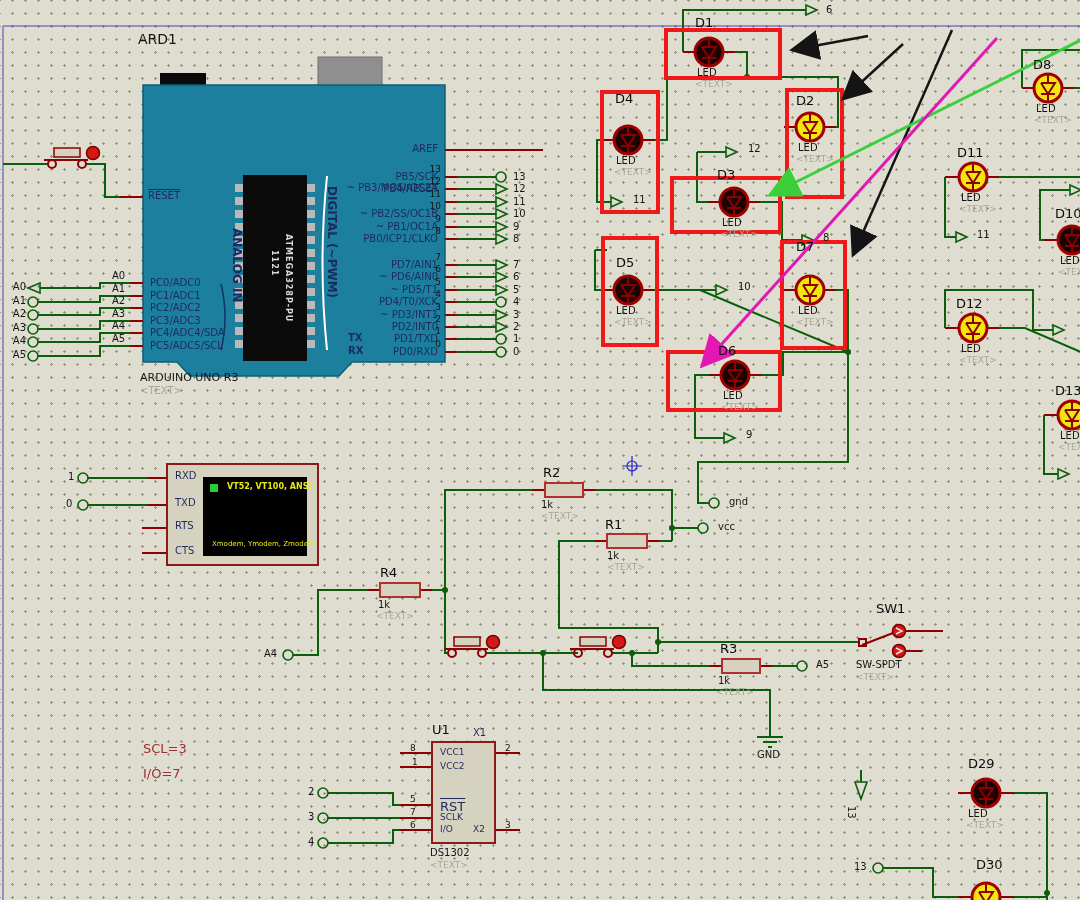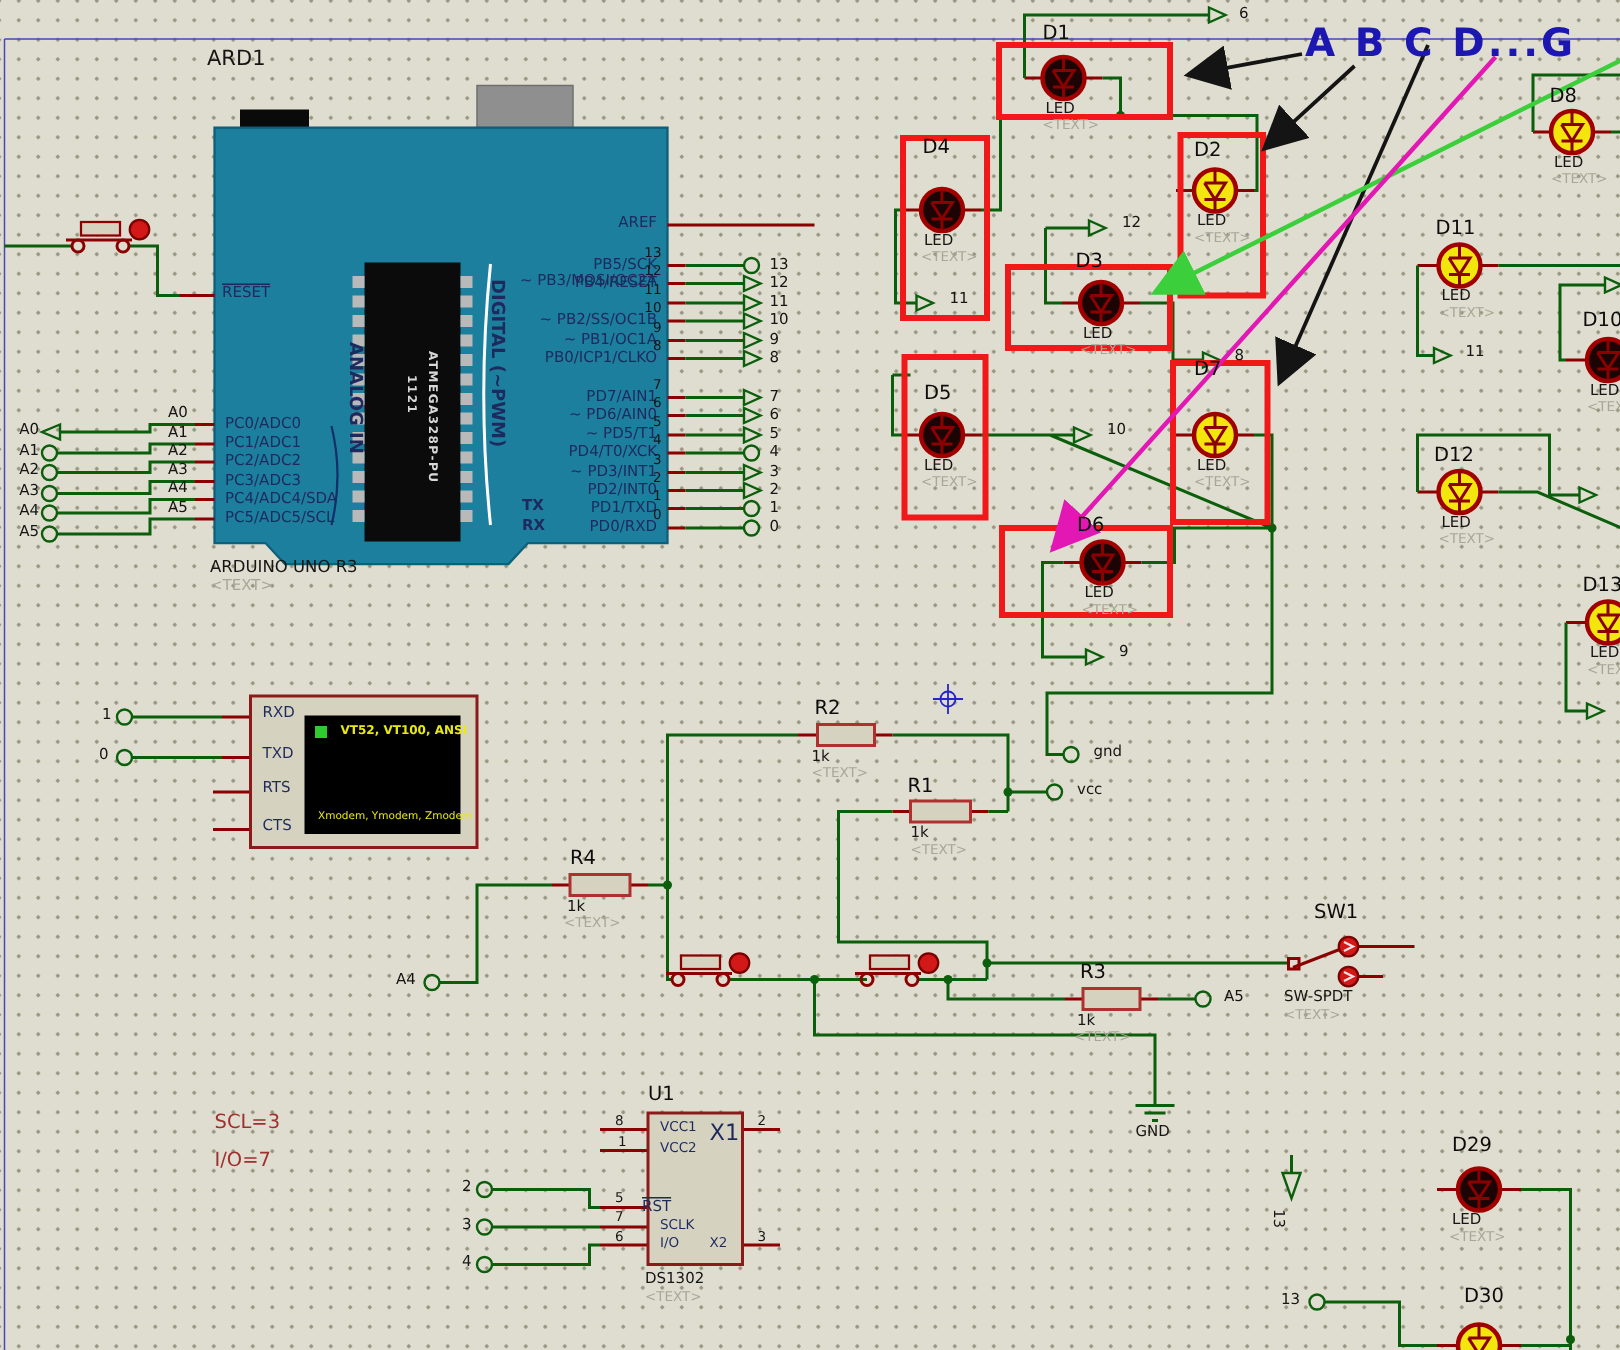--- a/index.html
+++ b/index.html
@@ -420,21 +420,20 @@
 <div class="t s10" style="left:826px;top:5px">6</div>
 <div class="t s10" style="left:748px;top:144px">12</div>
 <div class="t s10" style="left:633px;top:195px">11</div>
 <div class="t s10" style="left:823px;top:233px">8</div>
 <div class="t s10" style="left:738px;top:282px">10</div>
 <div class="t s10" style="left:746px;top:430px">9</div>
 <div class="t s10" style="left:977px;top:230px">11</div>
 <div class="t s10 vt90" style="left:856px;top:806px">13</div>
 <div class="t s10" style="left:854px;top:862px">13</div>
 
-<div class="t note" style="left:870px;top:16px">A  B  C  D...G</div>
 
 <div class="t navy" style="left:175px;top:471px">RXD</div>
 <div class="t navy" style="left:175px;top:498px">TXD</div>
 <div class="t navy" style="left:175px;top:521px">RTS</div>
 <div class="t navy" style="left:175px;top:546px">CTS</div>
 <div class="t yellow" style="left:227px;top:483px;font-size:8px;font-weight:bold">VT52, VT100, ANSI</div>
 <div class="t yellow" style="left:212px;top:541px;font-size:7px">Xmodem, Ymodem, Zmodem</div>
 <div class="t s10" style="left:68px;top:472px">1</div>
 <div class="t s10" style="left:66px;top:499px">0</div>
 
@@ -459,24 +458,24 @@
 <div class="t s10" style="left:856px;top:660px">SW-SPDT</div>
 <div class="t gray" style="left:856px;top:673px">&lt;TEXT&gt;</div>
 <div class="t s10" style="left:264px;top:649px">A4</div>
 <div class="t s10" style="left:816px;top:660px">A5</div>
 
 <div class="t ref" style="left:432px;top:723px">U1</div>
 <div class="t s10" style="left:430px;top:848px">DS1302</div>
 <div class="t gray" style="left:430px;top:861px">&lt;TEXT&gt;</div>
 <div class="t navy" style="left:440px;top:748px;font-size:9px">VCC1</div>
 <div class="t navy" style="left:440px;top:762px;font-size:9px">VCC2</div>
-<div class="t navy ov" style="left:428px;top:800px;font-size:10px">RST</div>
+<div class="t navy ov" style="left:440px;top:800px;font-size:13px">RST</div>
 <div class="t navy" style="left:440px;top:813px;font-size:9px">SCLK</div>
 <div class="t navy" style="left:440px;top:825px;font-size:9px">I/O</div>
-<div class="t navy" style="left:473px;top:748px;font-size:15px">X1</div>
+<div class="t navy" style="left:473px;top:728px;font-size:10px">X1</div>
 <div class="t navy" style="left:473px;top:825px;font-size:9px">X2</div>
 <div class="t s9" style="left:410px;top:744px">8</div>
 <div class="t s9" style="left:412px;top:758px">1</div>
 <div class="t s9" style="left:410px;top:795px">5</div>
 <div class="t s9" style="left:410px;top:808px">7</div>
 <div class="t s9" style="left:410px;top:821px">6</div>
 <div class="t s9" style="left:505px;top:744px">2</div>
 <div class="t s9" style="left:505px;top:821px">3</div>
 <div class="t s10" style="left:308px;top:787px">2</div>
 <div class="t s10" style="left:308px;top:812px">3</div>

